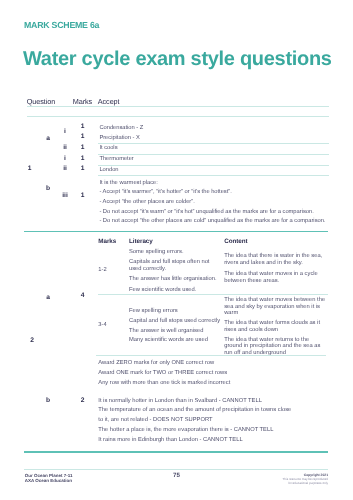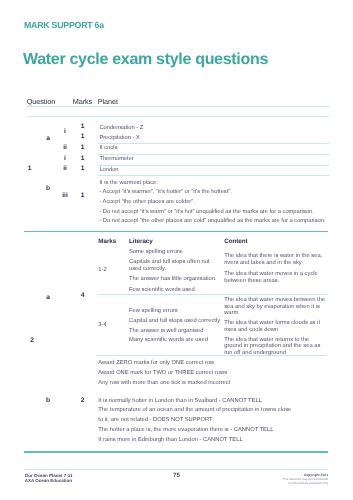--- a/index.html
+++ b/index.html
@@ -5,21 +5,21 @@
 <style>
   html,body{margin:0;padding:0;}
   body{width:353px;height:500px;background:#fff;
        font-family:"Liberation Sans",sans-serif;color:#51516e;overflow:hidden;
        -webkit-font-smoothing:antialiased;text-rendering:geometricPrecision;}
   .page{position:relative;width:353px;height:500px;box-sizing:border-box;}
 
   .kicker{position:absolute;left:24px;top:20px;color:#3aa99e;font-weight:bold;
           font-size:8.8px;letter-spacing:-0.25px;line-height:10px;}
   .title{position:absolute;left:23px;top:47.5px;color:#3aa99e;font-weight:bold;
-         font-size:16px;letter-spacing:-0.3px;line-height:23px;white-space:nowrap;}
+         font-size:20px;letter-spacing:-0.3px;line-height:23px;white-space:nowrap;}
 
   
   .tbl{position:absolute;left:26.8px;top:97.3px;width:301.2px;
        border-collapse:collapse;table-layout:fixed;}
   .tbl td{vertical-align:top;padding:0;}
   .tbl .hdr{font-size:7.3px;font-weight:normal;color:#2f2f4f;
             height:9.2px;letter-spacing:-0.1px;}
   .tbl tr.gap td{height:8.7px;border-top:1.1px solid #cae8e4;border-bottom:1.1px solid #cae8e4;}
 
   .cQ{width:16px;}
@@ -94,38 +94,38 @@
   .footline{position:absolute;left:24px;top:0;width:304px;border-top:1.1px solid #cae8e4;}
   .fl{position:absolute;left:24.7px;top:5.5px;font-size:4.5px;font-weight:bold;color:#4a4a68;line-height:4.5px;letter-spacing:0px;}
   .fc{position:absolute;left:0;top:4.3px;width:353px;text-align:center;font-size:6.2px;font-weight:bold;color:#4a4a68;line-height:6.2px;}
   .fr{position:absolute;right:25px;top:4.4px;text-align:right;font-size:3.05px;color:#8f8fa6;line-height:3.85px;}
   .fr .cp{font-size:3.35px;font-weight:bold;color:#4a4a68;line-height:4.8px;margin-bottom:0.4px;}
 </style>
 </head>
 <body>
 
 <div class="page">
-  <div class="kicker">MARK SUPPORT 6a</div>
+  <div class="kicker">MARK SCHEME 6a</div>
   <div class="title">Water cycle exam style questions</div>
 
   <table class="tbl">
     <colgroup>
         <col class="cQ">
         <col class="cS">
         <col class="cR">
         <col class="cM">
         <col class="cA">
       </colgroup>
     <tbody>
         <tr>
       <td class="hdr">Question</td>
       <td class="hdr"></td>
       <td class="hdr"></td>
       <td class="hdr">Marks</td>
-      <td class="hdr">Planet</td>
+      <td class="hdr">Accept</td>
     </tr>
 
     <tr class="gap">
       <td></td>
           <td></td>
           <td></td>
           <td></td>
           <td></td>
     </tr>
 

